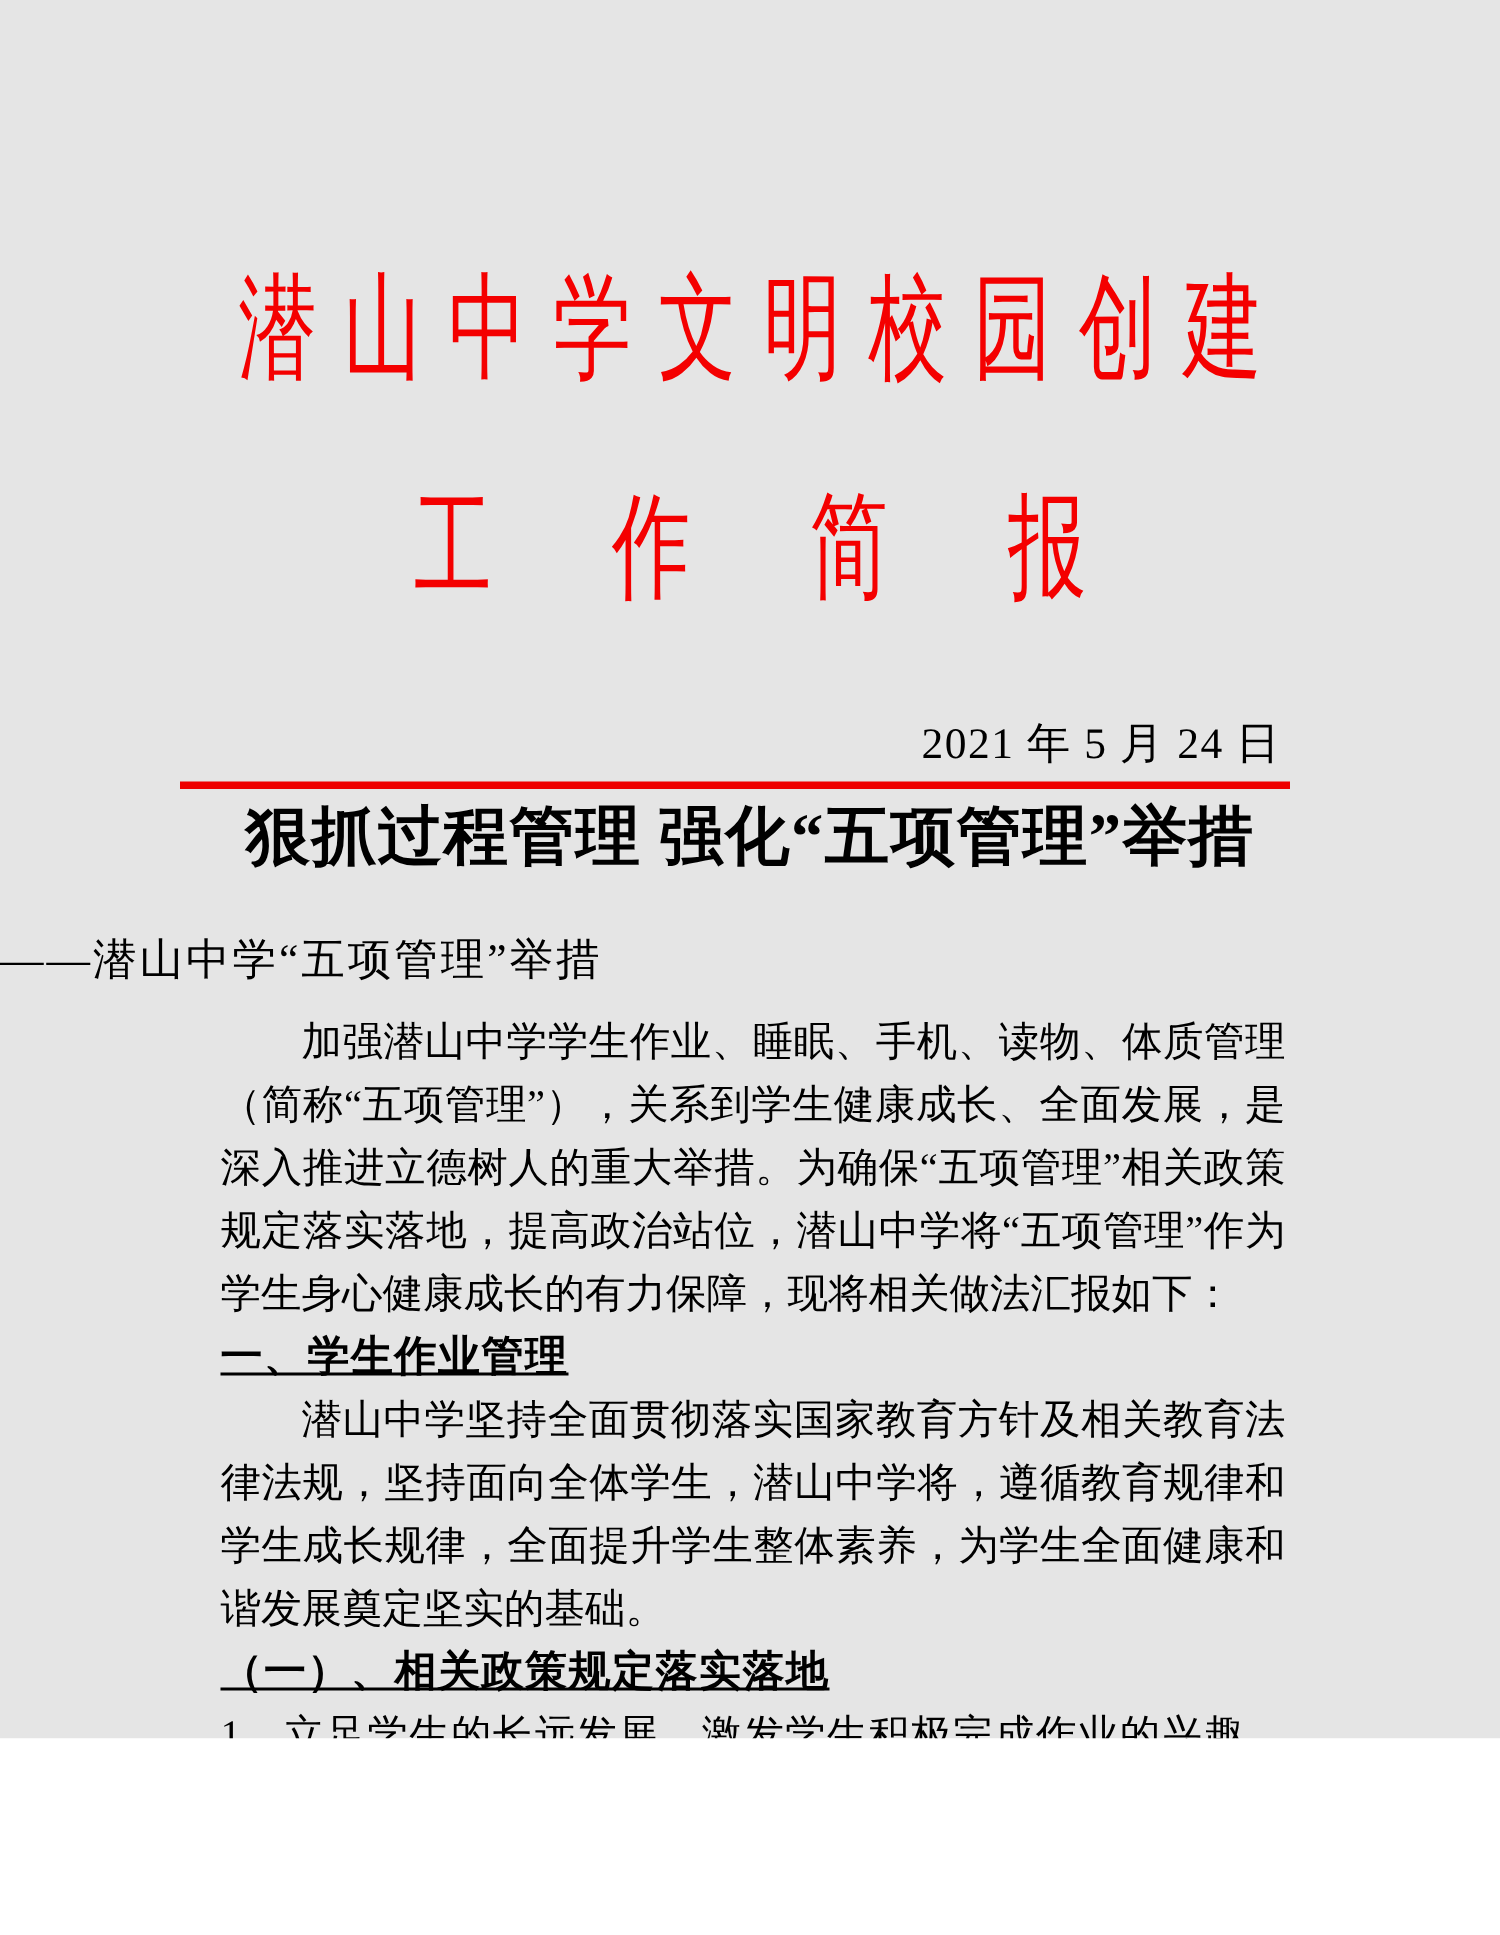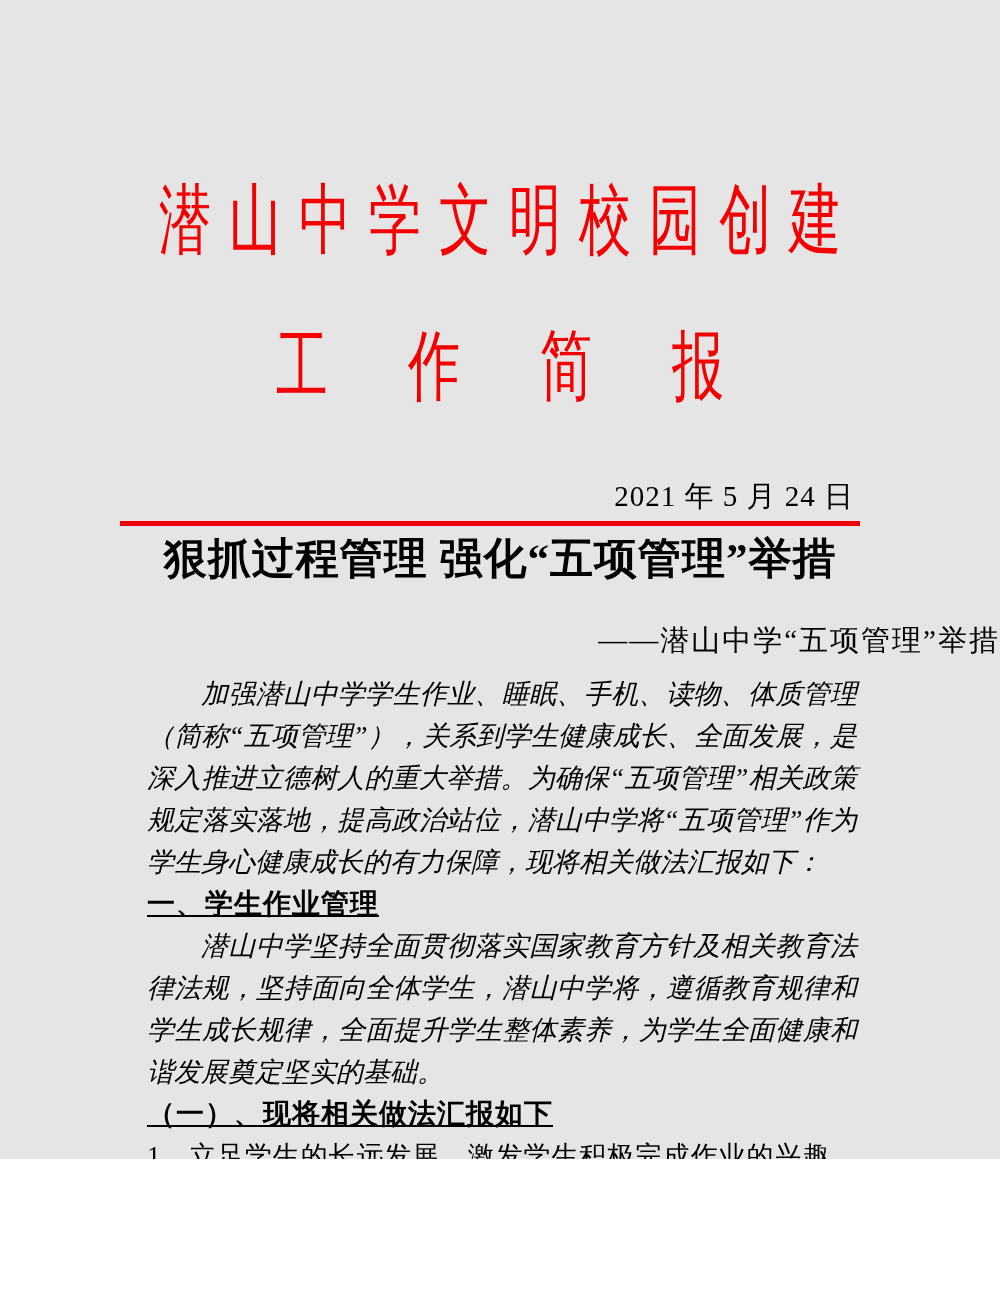--- a/index.html
+++ b/index.html
@@ -63,38 +63,38 @@
     line-height: 54px;
     font-weight: bold;
     letter-spacing: 1px;
     font-family: "Liberation Serif", "DejaVu Serif", serif;
   }
   .article-subtitle {
     position: absolute;
     top: 620px;
     left: 0;
     width: 1000px;
-    text-align: right;
+    text-align: left;
     font-size: 29px;
     line-height: 40px;
     letter-spacing: 2px;
     font-family: "Liberation Serif", "DejaVu Serif", serif;
   }
   .article-body {
     position: absolute;
     top: 673px;
     left: 147px;
     width: 710px;
     font-size: 27px;
     line-height: 42px;
     text-align: justify;
     text-justify: inter-ideograph;
   }
   .article-body p { margin: 0; }
-  .para-indent { text-indent: 2em; font-style: italic; }
+  .para-indent { text-indent: 2em; }
   .section-heading {
     font-weight: bold;
     font-size: 28px;
     font-family: "Liberation Sans", "DejaVu Sans", sans-serif;
     letter-spacing: 1px;
     text-decoration: underline;
   }
 </style>
 </head>
 <body>
@@ -110,17 +110,17 @@
   <div class="red-divider"></div>
 
   <div class="article-title">狠抓过程管理 强化“五项管理”举措</div>
 
   <div class="article-subtitle">——潜山中学“五项管理”举措</div>
 
   <div class="article-body">
     <p class="para-indent">加强潜山中学学生作业、睡眠、手机、读物、体质管理（简称“五项管理”），关系到学生健康成长、全面发展，是深入推进立德树人的重大举措。为确保“五项管理”相关政策规定落实落地，提高政治站位，潜山中学将“五项管理”作为学生身心健康成长的有力保障，现将相关做法汇报如下：</p>
     <p class="section-heading">一、学生作业管理</p>
     <p class="para-indent">潜山中学坚持全面贯彻落实国家教育方针及相关教育法律法规，坚持面向全体学生，潜山中学将，遵循教育规律和学生成长规律，全面提升学生整体素养，为学生全面健康和谐发展奠定坚实的基础。</p>
-    <p class="section-heading">（一）、现将相关做法汇报如下</p>
+    <p class="section-heading">（一）、相关政策规定落实落地</p>
     <p>1．立足学生的长远发展，激发学生积极完成作业的兴趣，关注学生的需求，培养学生主动实践、敢于探索的创新精神。培养学生及时认真专注地完成作业的良好行为习惯。</p>
   </div>
 
 </div>
 
 </body></html>

